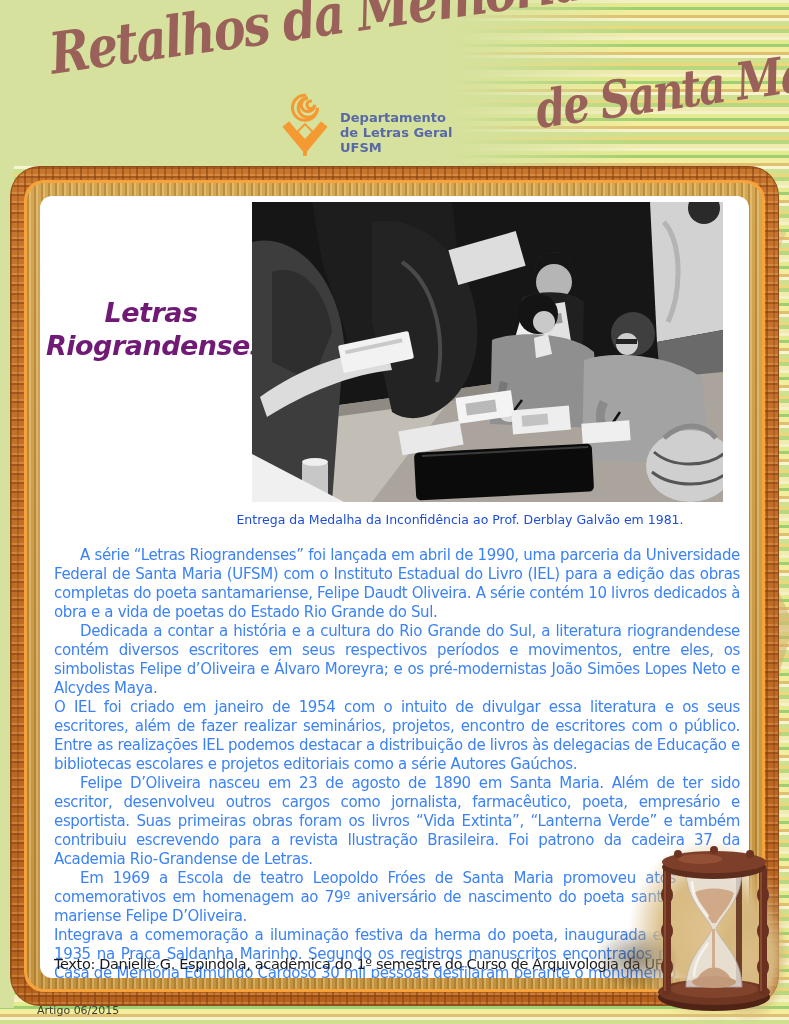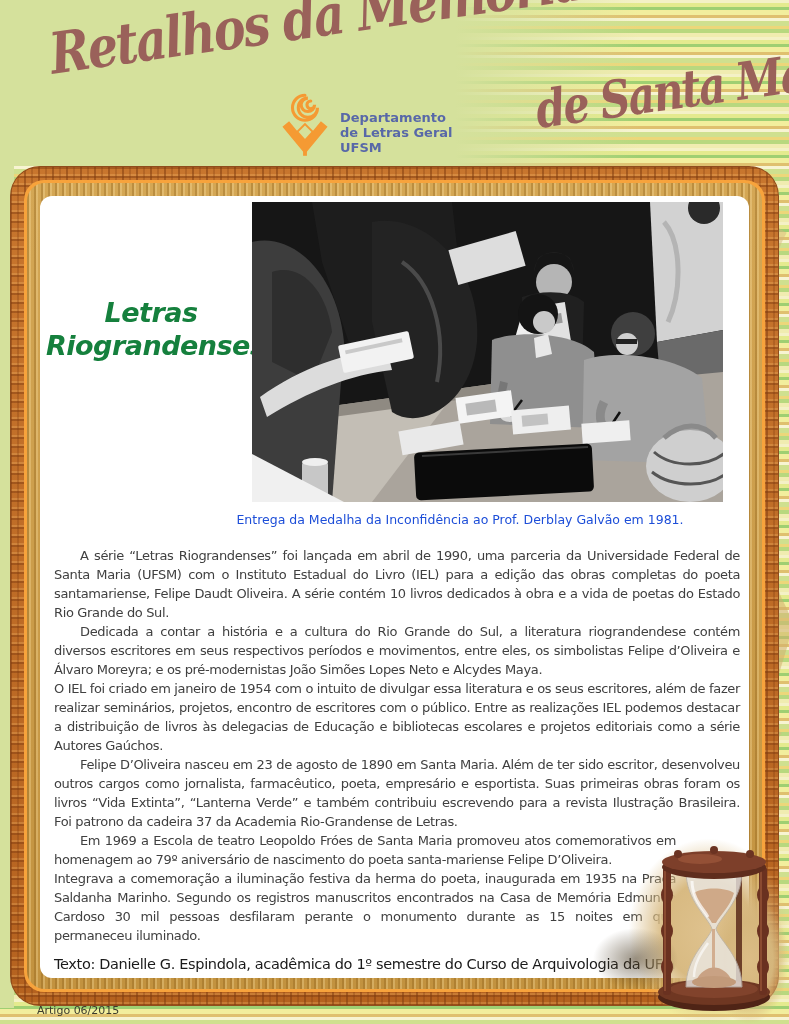--- a/index.html
+++ b/index.html
@@ -63,30 +63,30 @@
   .frame-inner {
     position:absolute; left:27px; top:183px; width:735px; height:806px; z-index:4; border-radius:18px;
     background:
       repeating-linear-gradient(90deg, rgba(140,95,25,.35) 0 2px, rgba(255,230,170,.30) 2px 4px, rgba(0,0,0,0) 4px 7px),
       linear-gradient(180deg,#d4a755,#c2923f);
   }
   .content { position:absolute; left:40px; top:196px; width:709px; height:782px; z-index:5; border-radius:12px; background:#ffffff; overflow:hidden; }
 
   .article-title {
     position:absolute; left:6px; top:100px; width:210px; text-align:center;
-    font-weight:bold; font-style:italic; font-size:27px; line-height:33px; color:#15803d;
+    font-weight:bold; font-style:italic; font-size:27px; line-height:33px; color:#701a75;
     letter-spacing:-0.5px;
   }
   .photo { position:absolute; left:212px; top:6px; width:471px; height:300px; background:#161616; }
   .photo svg { width:100%; height:100%; display:block; }
   .caption { position:absolute; left:150px; top:316px; width:540px; text-align:center; font-size:12.5px; color:#1d4ed8; }
 
   .body-text {
     position:absolute; left:14px; top:350px; width:686px;
-    font-size:13px; line-height:19px; letter-spacing:-0.35px; color:#404040;
+    font-size:15px; line-height:19px; letter-spacing:-0.35px; color:#3b82f6;
     text-align:justify; display:flow-root;
   }
   .body-text p { margin:0; }
   .body-text p.indent { text-indent:26px; }
   .hg-float { float:right; width:58px; height:118px; margin-left:6px; }
   .credit { position:absolute; left:14px; top:760px; width:686px; font-size:14.5px; letter-spacing:-0.35px; color:#1a1a1a; }
 
   
   .sand1 { position:absolute; left:578px; top:818px; width:211px; height:206px; z-index:8;
     background:radial-gradient(closest-side at 62% 55%, #dfc28e 0%, #d8ba82 55%, rgba(216,186,130,0) 100%); }

